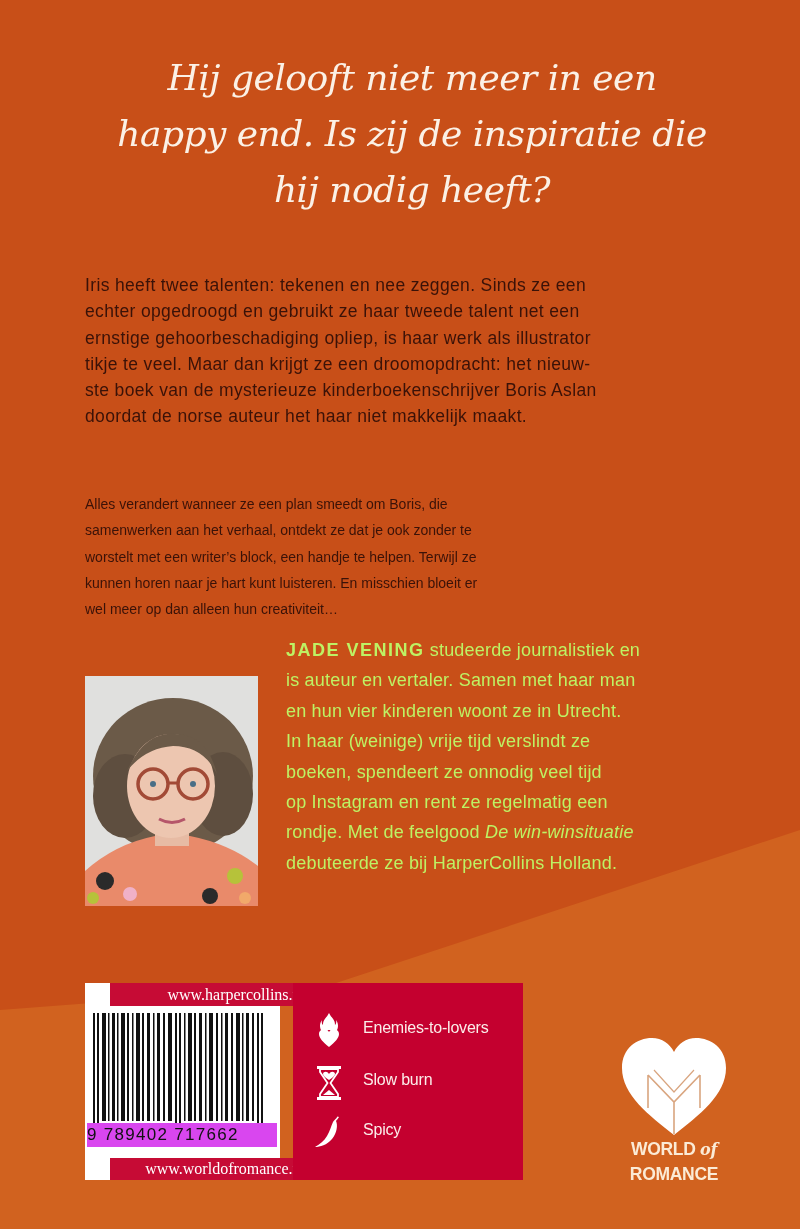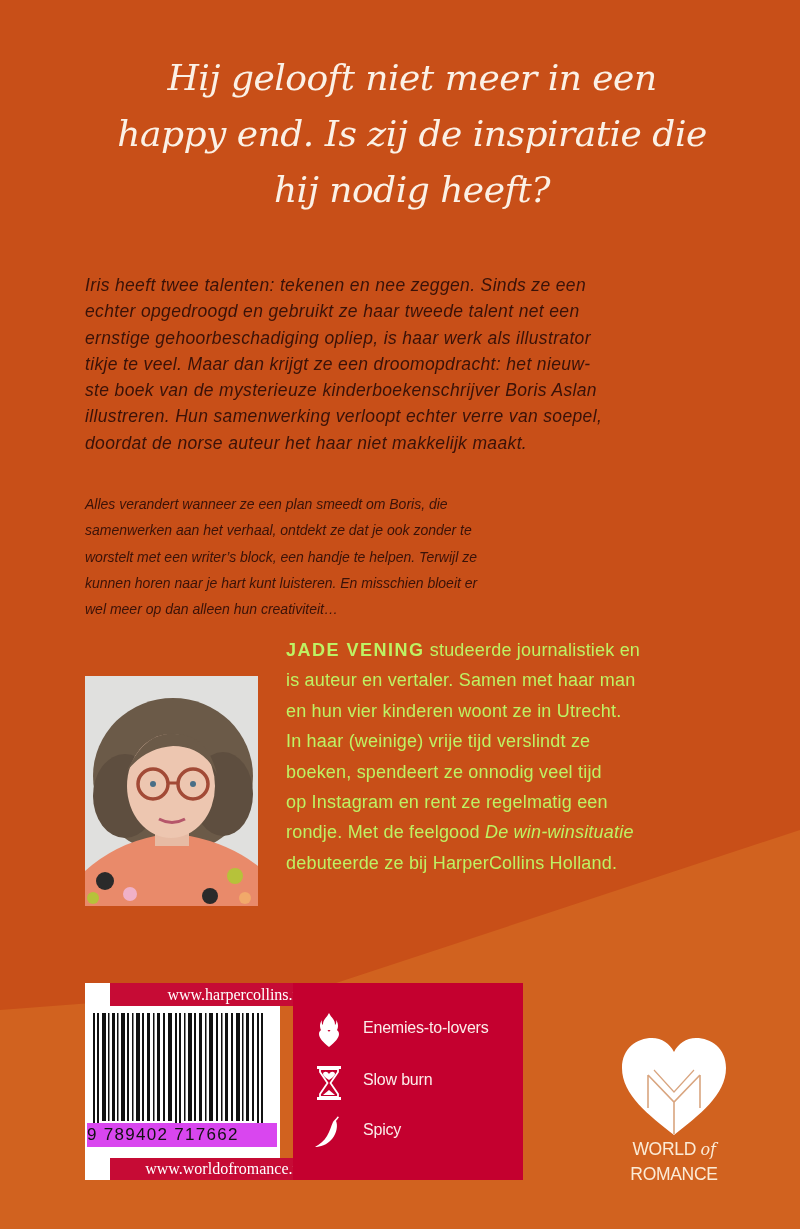--- a/index.html
+++ b/index.html
@@ -29,21 +29,20 @@
   }
   .tagline span { display: block; }
   .blurb {
     position: absolute; left: 85px; width: 640px;
     color: #3A1208;
     font-family: "Liberation Sans", sans-serif;
     font-size: 17.5px;
     line-height: 26.3px;
     letter-spacing: 0.35px;
     z-index: 1;
-    font-style: italic;
   }
   .blurb span { display: block; white-space: nowrap; }
   .p1 { top: 272px; }
   .p2 { top: 491px; letter-spacing: 0; font-size: 14px; }
   .photo {
     position: absolute; left: 85px; top: 676px; width: 173px; height: 230px;
     background: linear-gradient(180deg, #E2E2E0 0%, #DCDCDA 100%);
     overflow: hidden; z-index: 1;
   }
   .bio {
@@ -84,42 +83,41 @@
   }
   .trope .ic { position: absolute; left: 18px; top: 0; width: 36px; height: 40px; }
   .trope .lbl {
     position: absolute; left: 70px; top: 8px;
     color: #FBEDEA; font-size: 16px; letter-spacing: -0.2px;
     font-family: "Liberation Sans", sans-serif;
   }
   .logo { position: absolute; left: 604px; top: 1030px; width: 140px; height: 165px; z-index: 1; }
   .logo .wtxt {
     position: absolute; left: 0; top: 107px; width: 140px; text-align: center;
-    color: #FBEBD6; font-size: 17.5px; line-height: 25px; letter-spacing: -0.3px;
+    color: #FBEBD6; font-size: 17.5px; line-height: 25px; letter-spacing: -0.3px; font-weight: bold;
   }
   .logo .wtxt em { font-family: "DejaVu Serif", serif; font-style: italic; font-size: 16px; }
 </style>
 </head>
 <body>
 
 <div class="bg-diag"></div>
 
 <div class="tagline">
   <span>Hij gelooft niet meer in een</span>
   <span>happy end. Is zij de inspiratie die</span>
   <span>hij nodig heeft?</span>
 </div>
 
 <div class="blurb p1">
   <span>Iris heeft twee talenten: tekenen en nee zeggen. Sinds ze een</span>
   <span>echter opgedroogd en gebruikt ze haar tweede talent net een</span>
   <span>ernstige gehoorbeschadiging opliep, is haar werk als illustrator</span>
   <span>tikje te veel. Maar dan krijgt ze een droomopdracht: het nieuw-</span>
   <span>ste boek van de mysterieuze kinderboekenschrijver Boris Aslan</span>
-  <span>illustreren. Hun samenwerking verloopt echter verre van soepel,</span>
   <span>doordat de norse auteur het haar niet makkelijk maakt.</span>
 </div>
 
 <div class="blurb p2">
   <span>Alles verandert wanneer ze een plan smeedt om Boris, die</span>
   <span>samenwerken aan het verhaal, ontdekt ze dat je ook zonder te</span>
   <span>worstelt met een writer’s block, een handje te helpen. Terwijl ze</span>
   <span>kunnen horen naar je hart kunt luisteren. En misschien bloeit er</span>
   <span>wel meer op dan alleen hun creativiteit…</span>
 </div>

